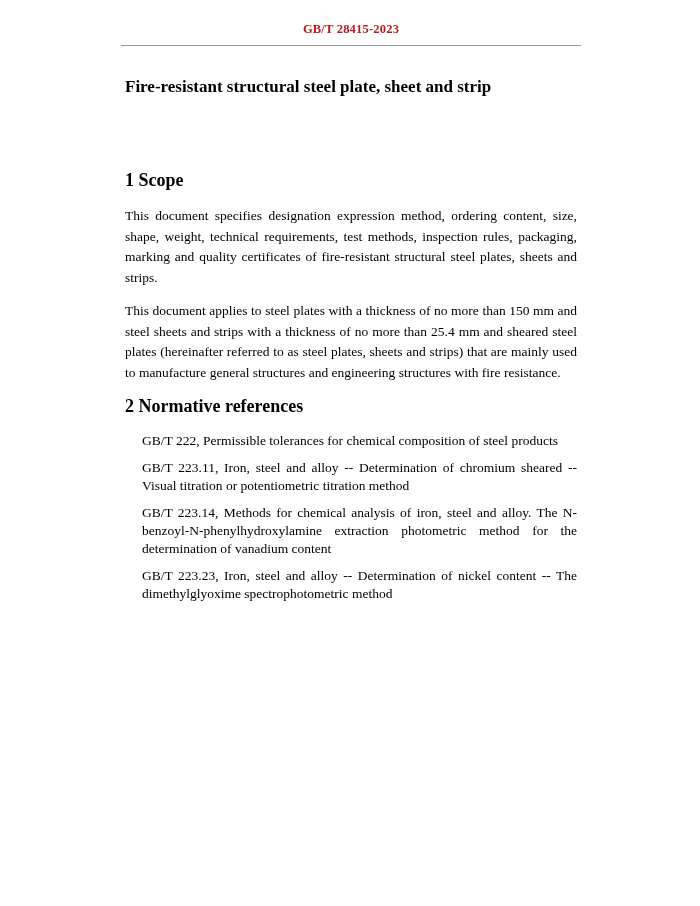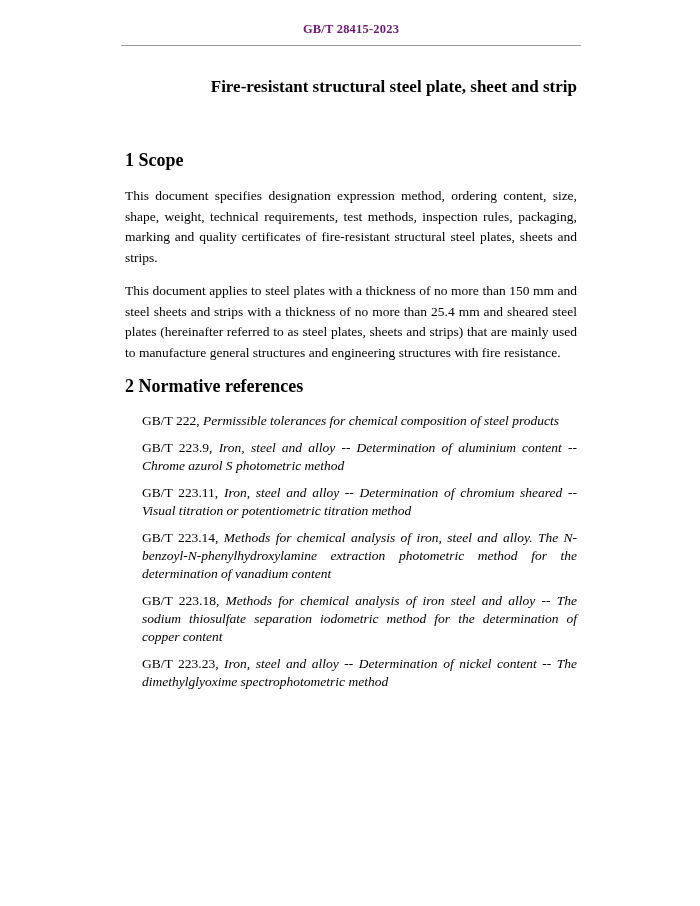--- a/index.html
+++ b/index.html
@@ -11,36 +11,36 @@
     background: #ffffff;
     padding: 22px 123px 32px 125px;
     display: flex;
     flex-direction: column;
     font-family: "Liberation Serif", "DejaVu Serif", serif;
     color: #000000;
   }
   
   .doc-number {
     text-align: center;
-    color: #701a75;
+    color: #b91c1c;
     font-weight: bold;
     font-size: 12.5px;
     letter-spacing: 0.2px;
   }
   .header-rule {
     border: none;
     border-top: 1px solid #999999;
     margin: 8px -4px 0 -4px;
   }
   
   h1.doc-title {
     font-size: 17px;
     font-weight: bold;
-    text-align: right;
-    margin: 30px 0 52px 0;
+    text-align: left;
+    margin: 30px 0 72px 0;
     line-height: 22px;
   }
   
   h2.section-heading {
     font-size: 18px;
     font-weight: bold;
     line-height: 20px;
     margin: 0 0 16px 0;
   }
   h2.second { margin-top: 0; }
@@ -55,21 +55,21 @@
   .references {
     padding-left: 17px;
     margin-top: 11px;
   }
   p.ref {
     font-size: 13.5px;
     line-height: 18px;
     text-align: justify;
     margin: 0 0 9px 0;
   }
-  .ref-title { font-style: italic; }
+  .ref-title { }
 </style>
 </head>
 <body>
 
 <div class="page">
 
   <header>
     <div class="doc-number">GB/T 28415-2023</div>
     <hr class="header-rule">
   </header>
@@ -80,21 +80,19 @@
     <h2 class="section-heading">1 Scope</h2>
     <p class="body-para">This document specifies designation expression method, ordering content, size, shape, weight, technical requirements, test methods, inspection rules, packaging, marking and quality certificates of fire-resistant structural steel plates, sheets and strips.</p>
     <p class="body-para">This document applies to steel plates with a thickness of no more than 150 mm and steel sheets and strips with a thickness of no more than 25.4 mm and sheared steel plates (hereinafter referred to as steel plates, sheets and strips) that are mainly used to manufacture general structures and engineering structures with fire resistance.</p>
   </section>
 
   <section>
     <h2 class="section-heading second">2 Normative references</h2>
 
     <div class="references">
       <p class="ref"><span class="ref-code">GB/T 222,</span> <span class="ref-title">Permissible tolerances for chemical composition of steel products</span></p>
-      <p class="ref"><span class="ref-code">GB/T 223.9,</span> <span class="ref-title">Iron, steel and alloy -- Determination of aluminium content -- Chrome azurol S photometric method</span></p>
       <p class="ref"><span class="ref-code">GB/T 223.11,</span> <span class="ref-title">Iron, steel and alloy -- Determination of chromium sheared -- Visual titration or potentiometric titration method</span></p>
       <p class="ref"><span class="ref-code">GB/T 223.14,</span> <span class="ref-title">Methods for chemical analysis of iron, steel and alloy. The N-benzoyl-N-phenylhydroxylamine extraction photometric method for the determination of vanadium content</span></p>
-      <p class="ref"><span class="ref-code">GB/T 223.18,</span> <span class="ref-title">Methods for chemical analysis of iron steel and alloy -- The sodium thiosulfate separation iodometric method for the determination of copper content</span></p>
       <p class="ref"><span class="ref-code">GB/T 223.23,</span> <span class="ref-title">Iron, steel and alloy -- Determination of nickel content -- The dimethylglyoxime spectrophotometric method</span></p>
     </div>
   </section>
 
 </div>
 
 </body></html>

